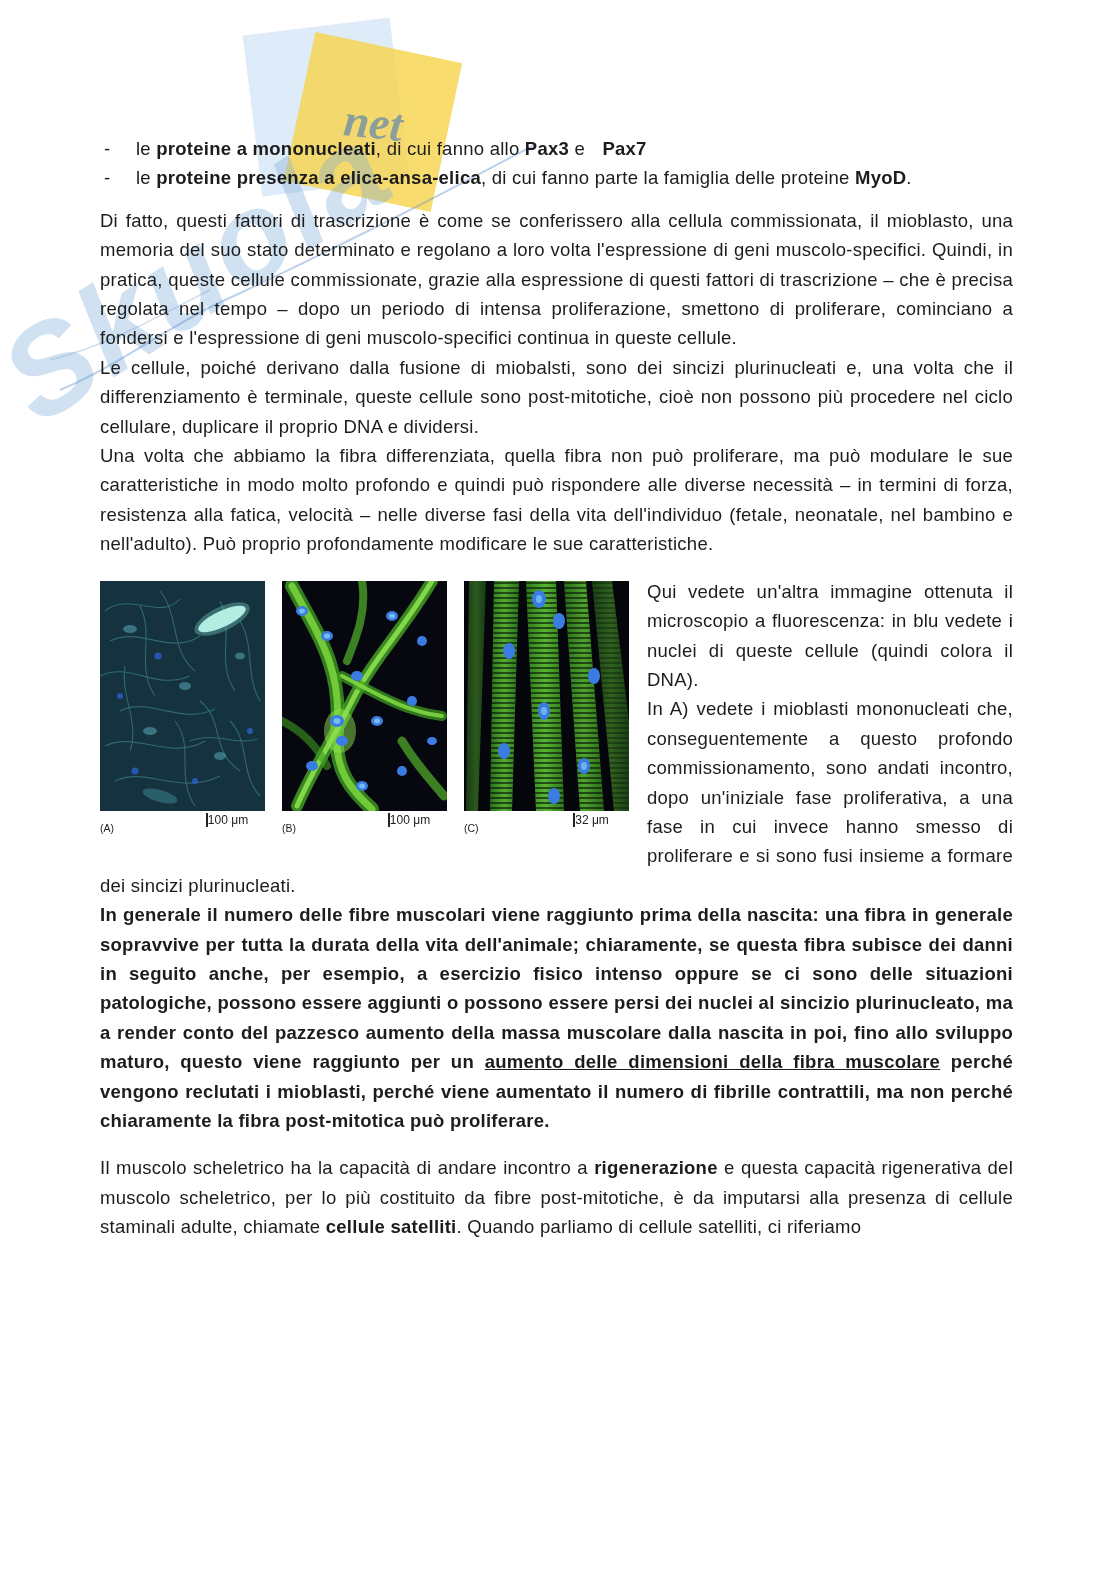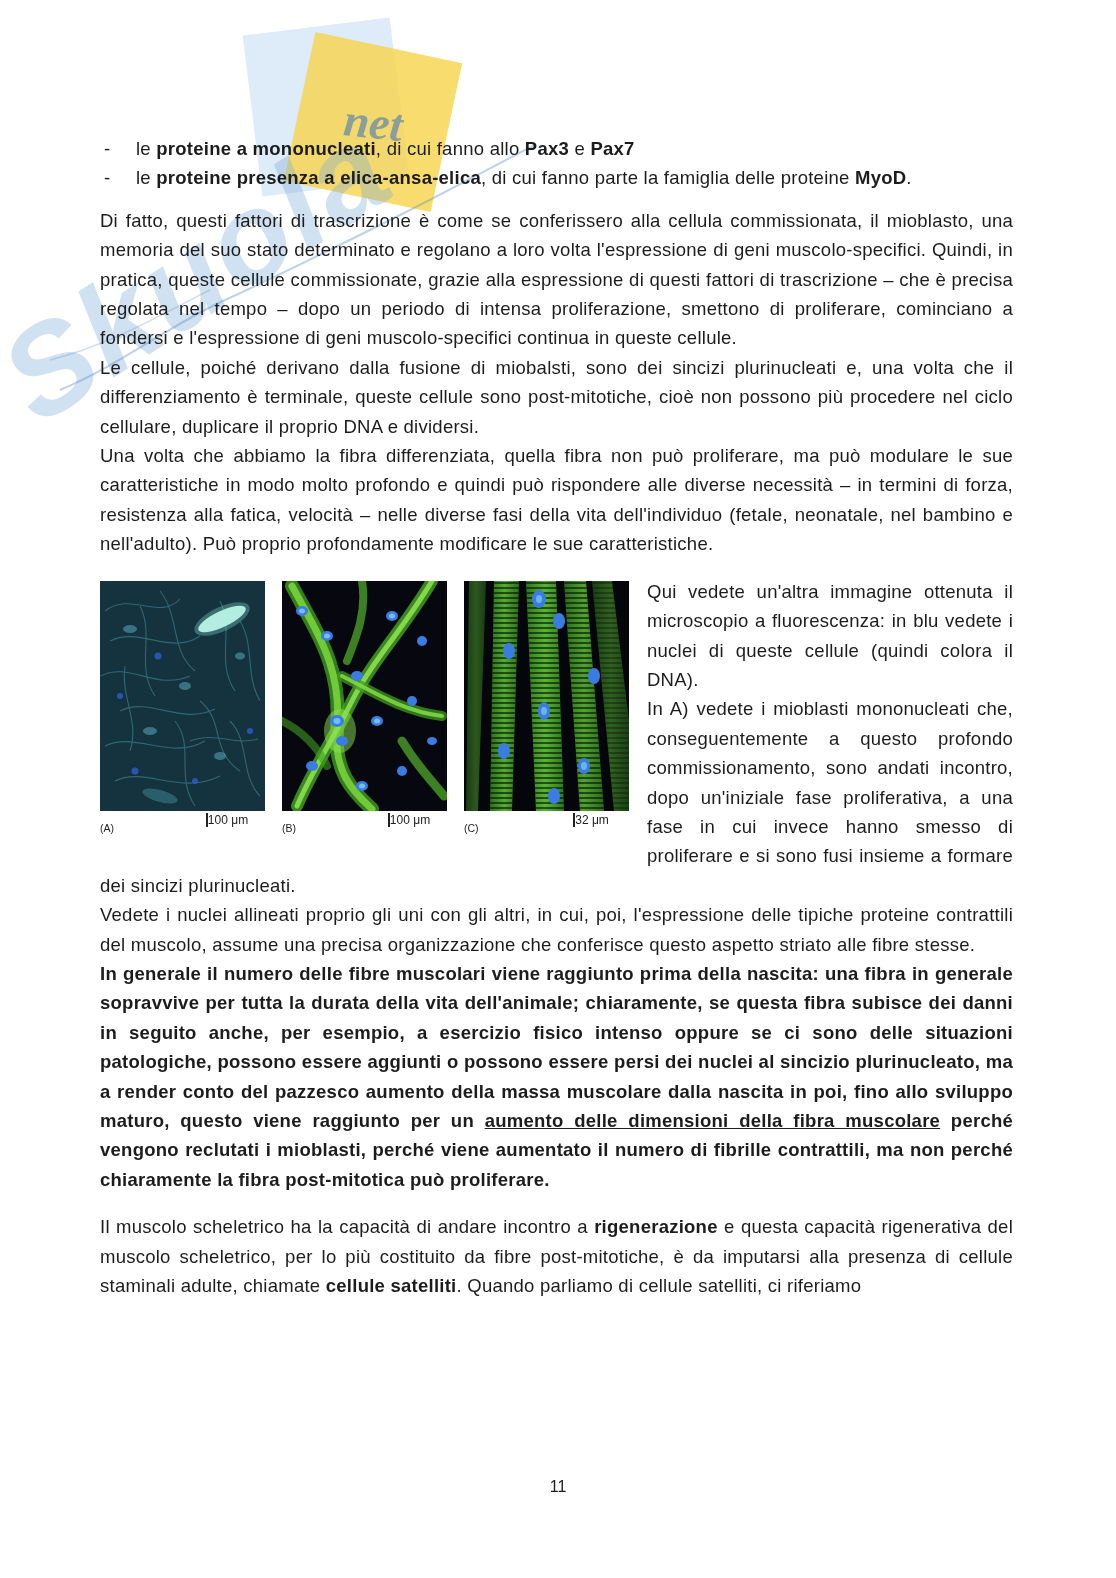--- a/index.html
+++ b/index.html
@@ -103,21 +103,21 @@
       <path d="M10 250 C 70 235, 120 205, 170 180" fill="none" stroke="rgba(90,140,200,0.28)" stroke-width="1.5"></path>
     </svg>
   </div>
 
   <div class="content">
 
 
     <div class="bullets">
       <div class="bullet">
         <span class="dash">-</span>
-        <span class="btext"><span>le </span><span style="font-weight: bold;">proteine a mononucleati</span><span>, di cui fanno allo </span><span style="font-weight: bold;">Pax3</span><span> e </span><span style="font-weight: bold;">Pax7</span></span>
+        <span class="btext"><span>le </span><span style="font-weight: bold;">proteine a mononucleati</span><span>, di cui fanno allo </span><span style="font-weight: bold;">Pax3</span><span> e </span><span style="font-weight: bold; margin-left: 12px;">Pax7</span></span>
       </div>
       <div class="bullet">
         <span class="dash">-</span>
         <span class="btext"><span>le </span><span style="font-weight: bold;">proteine presenza a elica-ansa-elica</span><span>, di cui fanno parte la famiglia delle proteine </span><span style="font-weight: bold; margin-top: 33px;">MyoD</span><span>.</span></span>
       </div>
     </div>
 
     <p><span>Di fatto, questi fattori di trascrizione è come se conferissero alla cellula commissionata, il mioblasto, una memoria del suo stato determinato e regolano a loro volta l'espressione di geni muscolo-specifici. Quindi, in pratica, queste cellule commissionate, grazie alla espressione di questi fattori di trascrizione – che è precisa regolata nel tempo – dopo un periodo di intensa proliferazione, smettono di proliferare, cominciano a fondersi e l'espressione di geni muscolo-specifici continua in queste cellule.</span></p>
     <p><span>Le cellule, poiché derivano dalla fusione di miobalsti, sono dei sincizi plurinucleati e, una volta che il differenziamento è terminale, queste cellule sono post-mitotiche, cioè non possono più procedere nel ciclo cellulare, duplicare il proprio DNA e dividersi.</span></p>
     <p class="mb-fig"><span>Una volta che abbiamo la fibra differenziata, quella fibra non può proliferare, ma può modulare le sue caratteristiche in modo molto profondo e quindi può rispondere alle diverse necessità – in termini di forza, resistenza alla fatica, velocità – nelle diverse fasi della vita dell'individuo (fetale, neonatale, nel bambino e nell'adulto). Può proprio profondamente modificare le sue caratteristiche.</span></p>
@@ -268,23 +268,21 @@
               <span class="bar"></span>
               <span>32 μm</span>
             </span>
           </div>
         </div>
 
       </div>
 
       <p><span>Qui vedete un'altra immagine ottenuta il microscopio a fluorescenza: in blu vedete i nuclei di queste cellule (quindi colora il DNA).</span></p>
       <p><span>In A) vedete i mioblasti mononucleati che, conseguentemente a questo profondo commissionamento, sono andati incontro, dopo un'iniziale fase proliferativa, a una fase in cui invece hanno smesso di proliferare e si sono fusi insieme a formare dei sincizi plurinucleati.</span></p>
-      <p><span>Vedete i nuclei allineati proprio gli uni con gli altri, in cui, poi, l'espressione delle tipiche proteine contrattili del muscolo, assume una precisa organizzazione che conferisce questo aspetto striato alle fibre stesse.</span></p>
       <p class="mb-big"><span>In generale il numero delle fibre muscolari viene raggiunto prima della nascita: una fibra in generale sopravvive per tutta la durata della vita dell'animale; chiaramente, se questa fibra subisce dei danni in seguito anche, per esempio, a esercizio fisico intenso oppure se ci sono delle situazioni patologiche, possono essere aggiunti o possono essere persi dei nuclei al sincizio plurinucleato, ma a render conto del pazzesco aumento della massa muscolare dalla nascita in poi, fino allo sviluppo maturo, questo viene raggiunto per un </span><span style="text-decoration: underline;">aumento delle dimensioni della fibra muscolare</span><span> perché vengono reclutati i mioblasti, perché viene aumentato il numero di fibrille contrattili, ma non perché chiaramente la fibra post-mitotica può proliferare.</span></p>
     </div>
 
     <p><span>Il muscolo scheletrico ha la capacità di andare incontro a </span><span style="font-weight: bold;">rigenerazione</span><span> e questa capacità rigenerativa del muscolo scheletrico, per lo più costituito da fibre post-mitotiche, è da imputarsi alla presenza di cellule staminali adulte, chiamate </span><span style="font-weight: bold;">cellule satelliti</span><span>. Quando parliamo di cellule satelliti, ci riferiamo</span></p>
 
   </div>
 
-  <div class="page-number">11</div>
 
 </div>
 
 </body></html>

